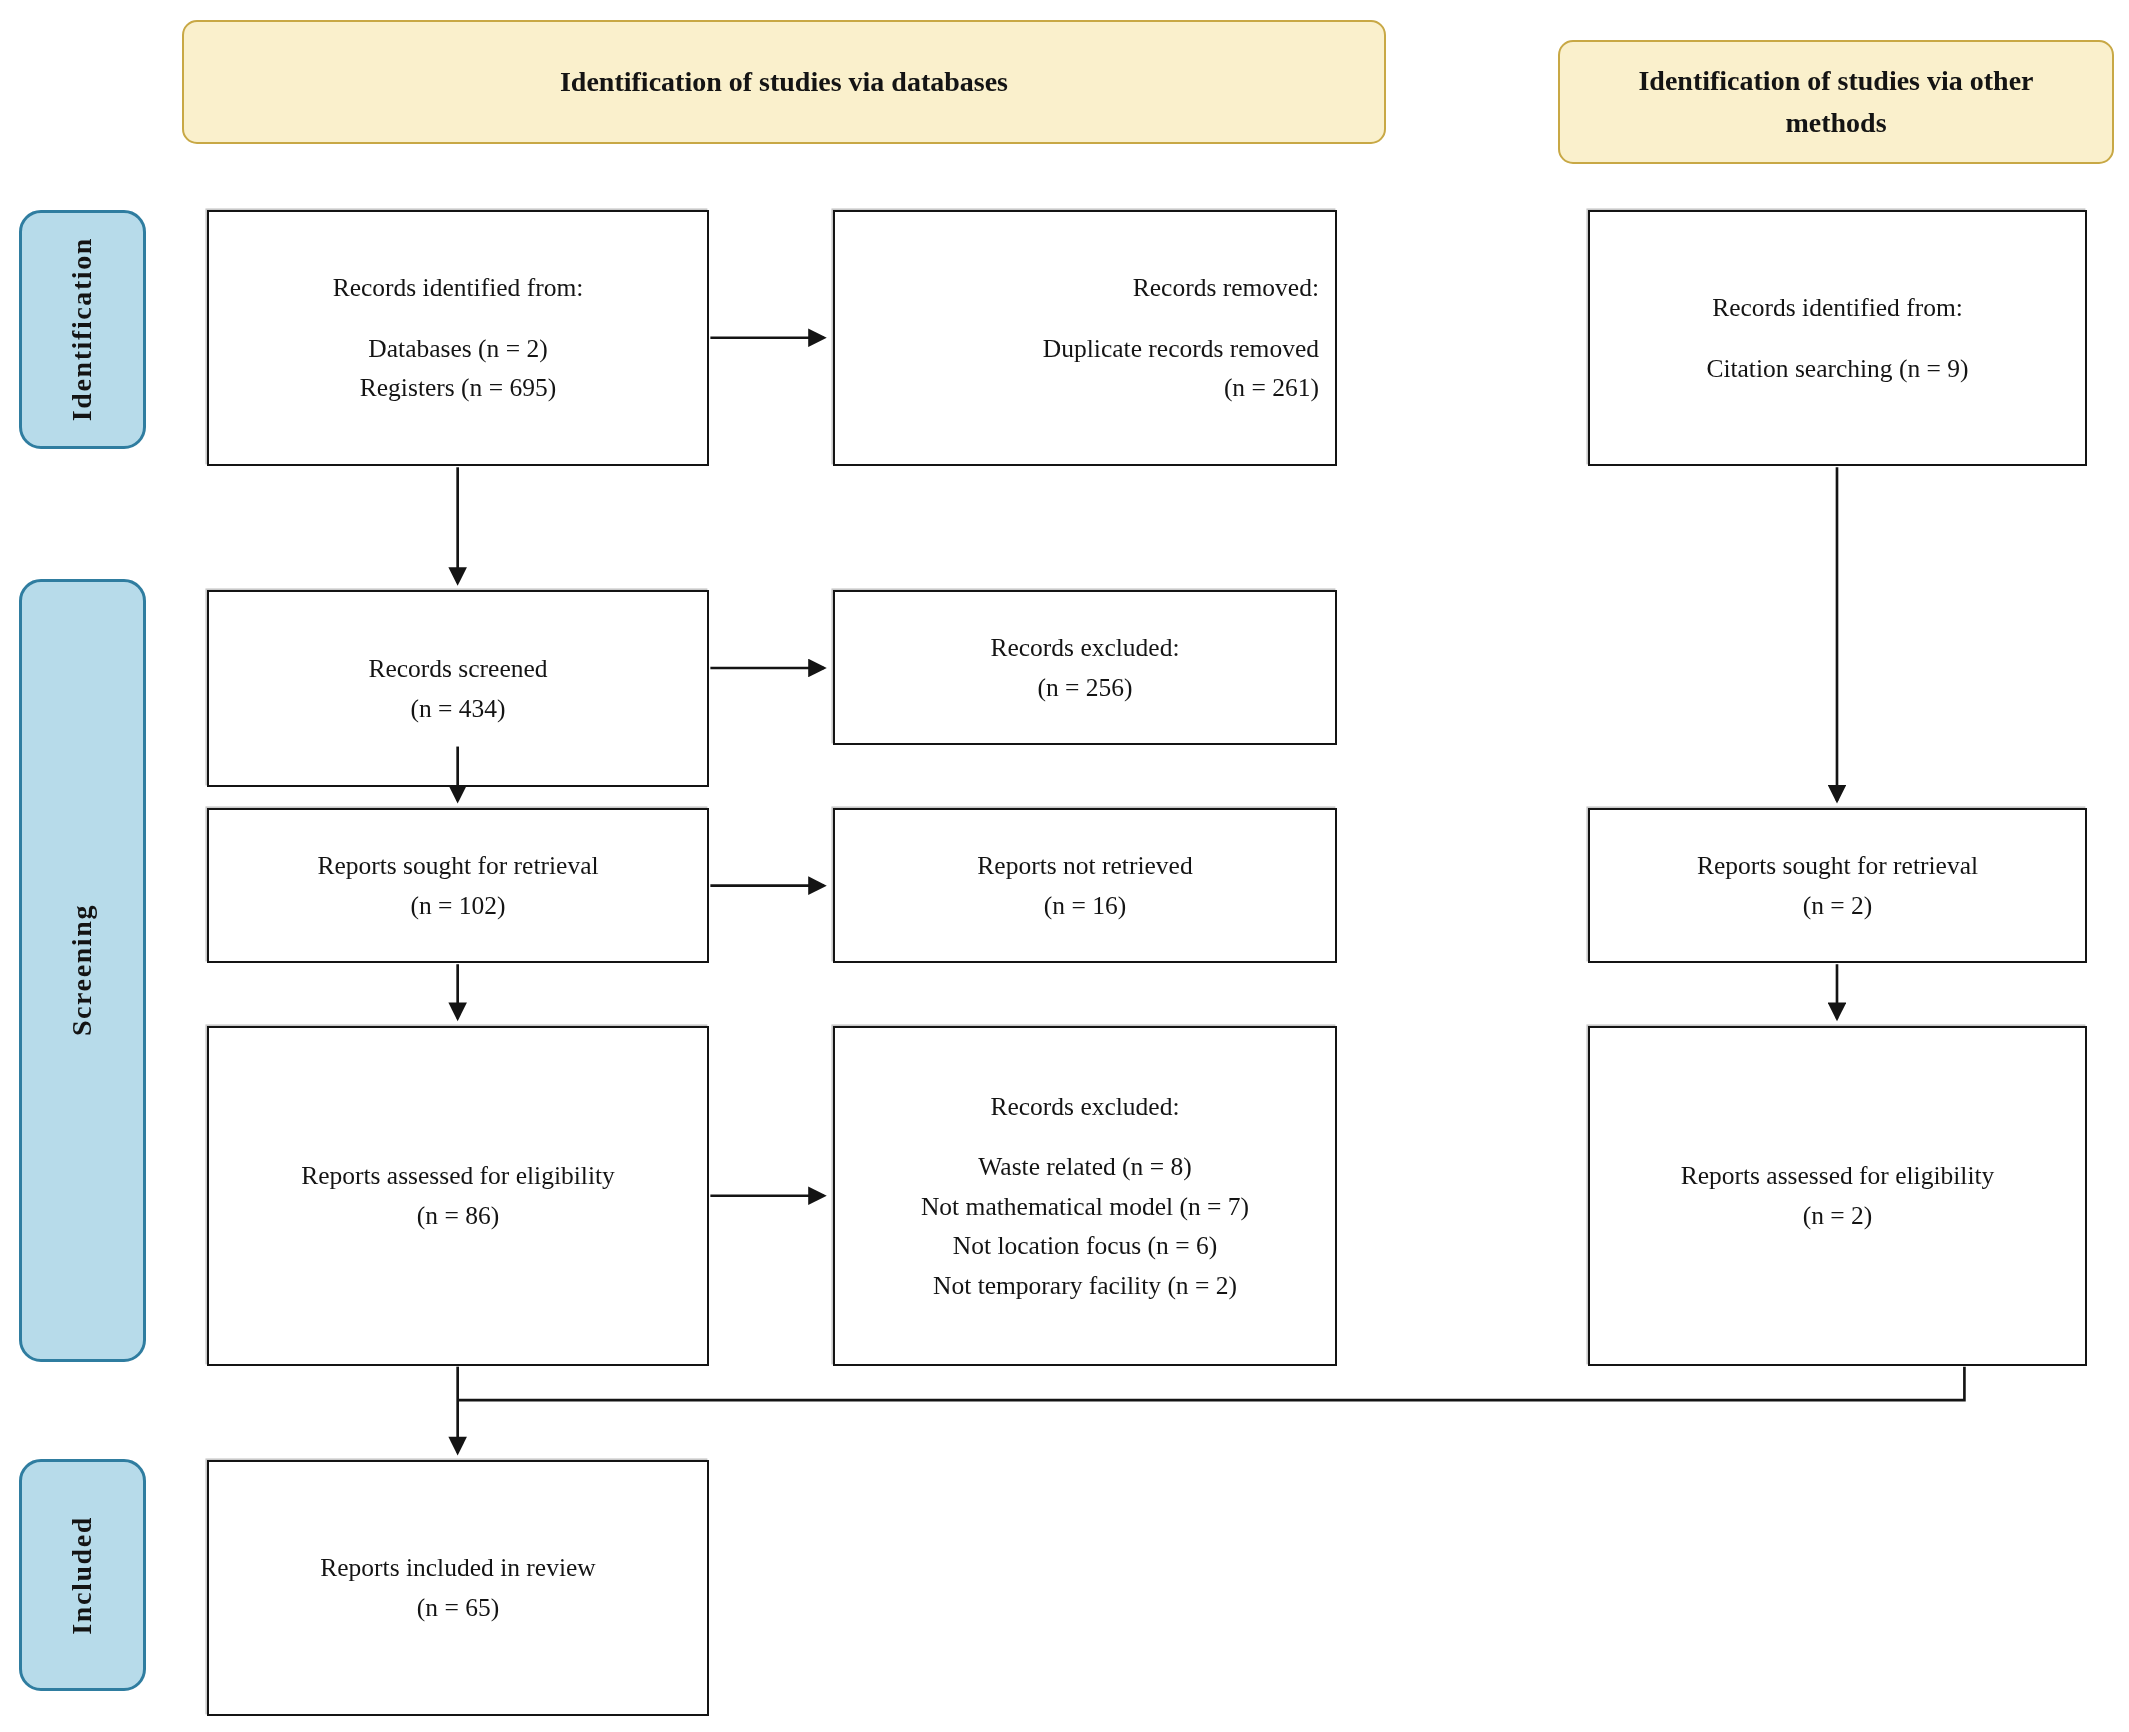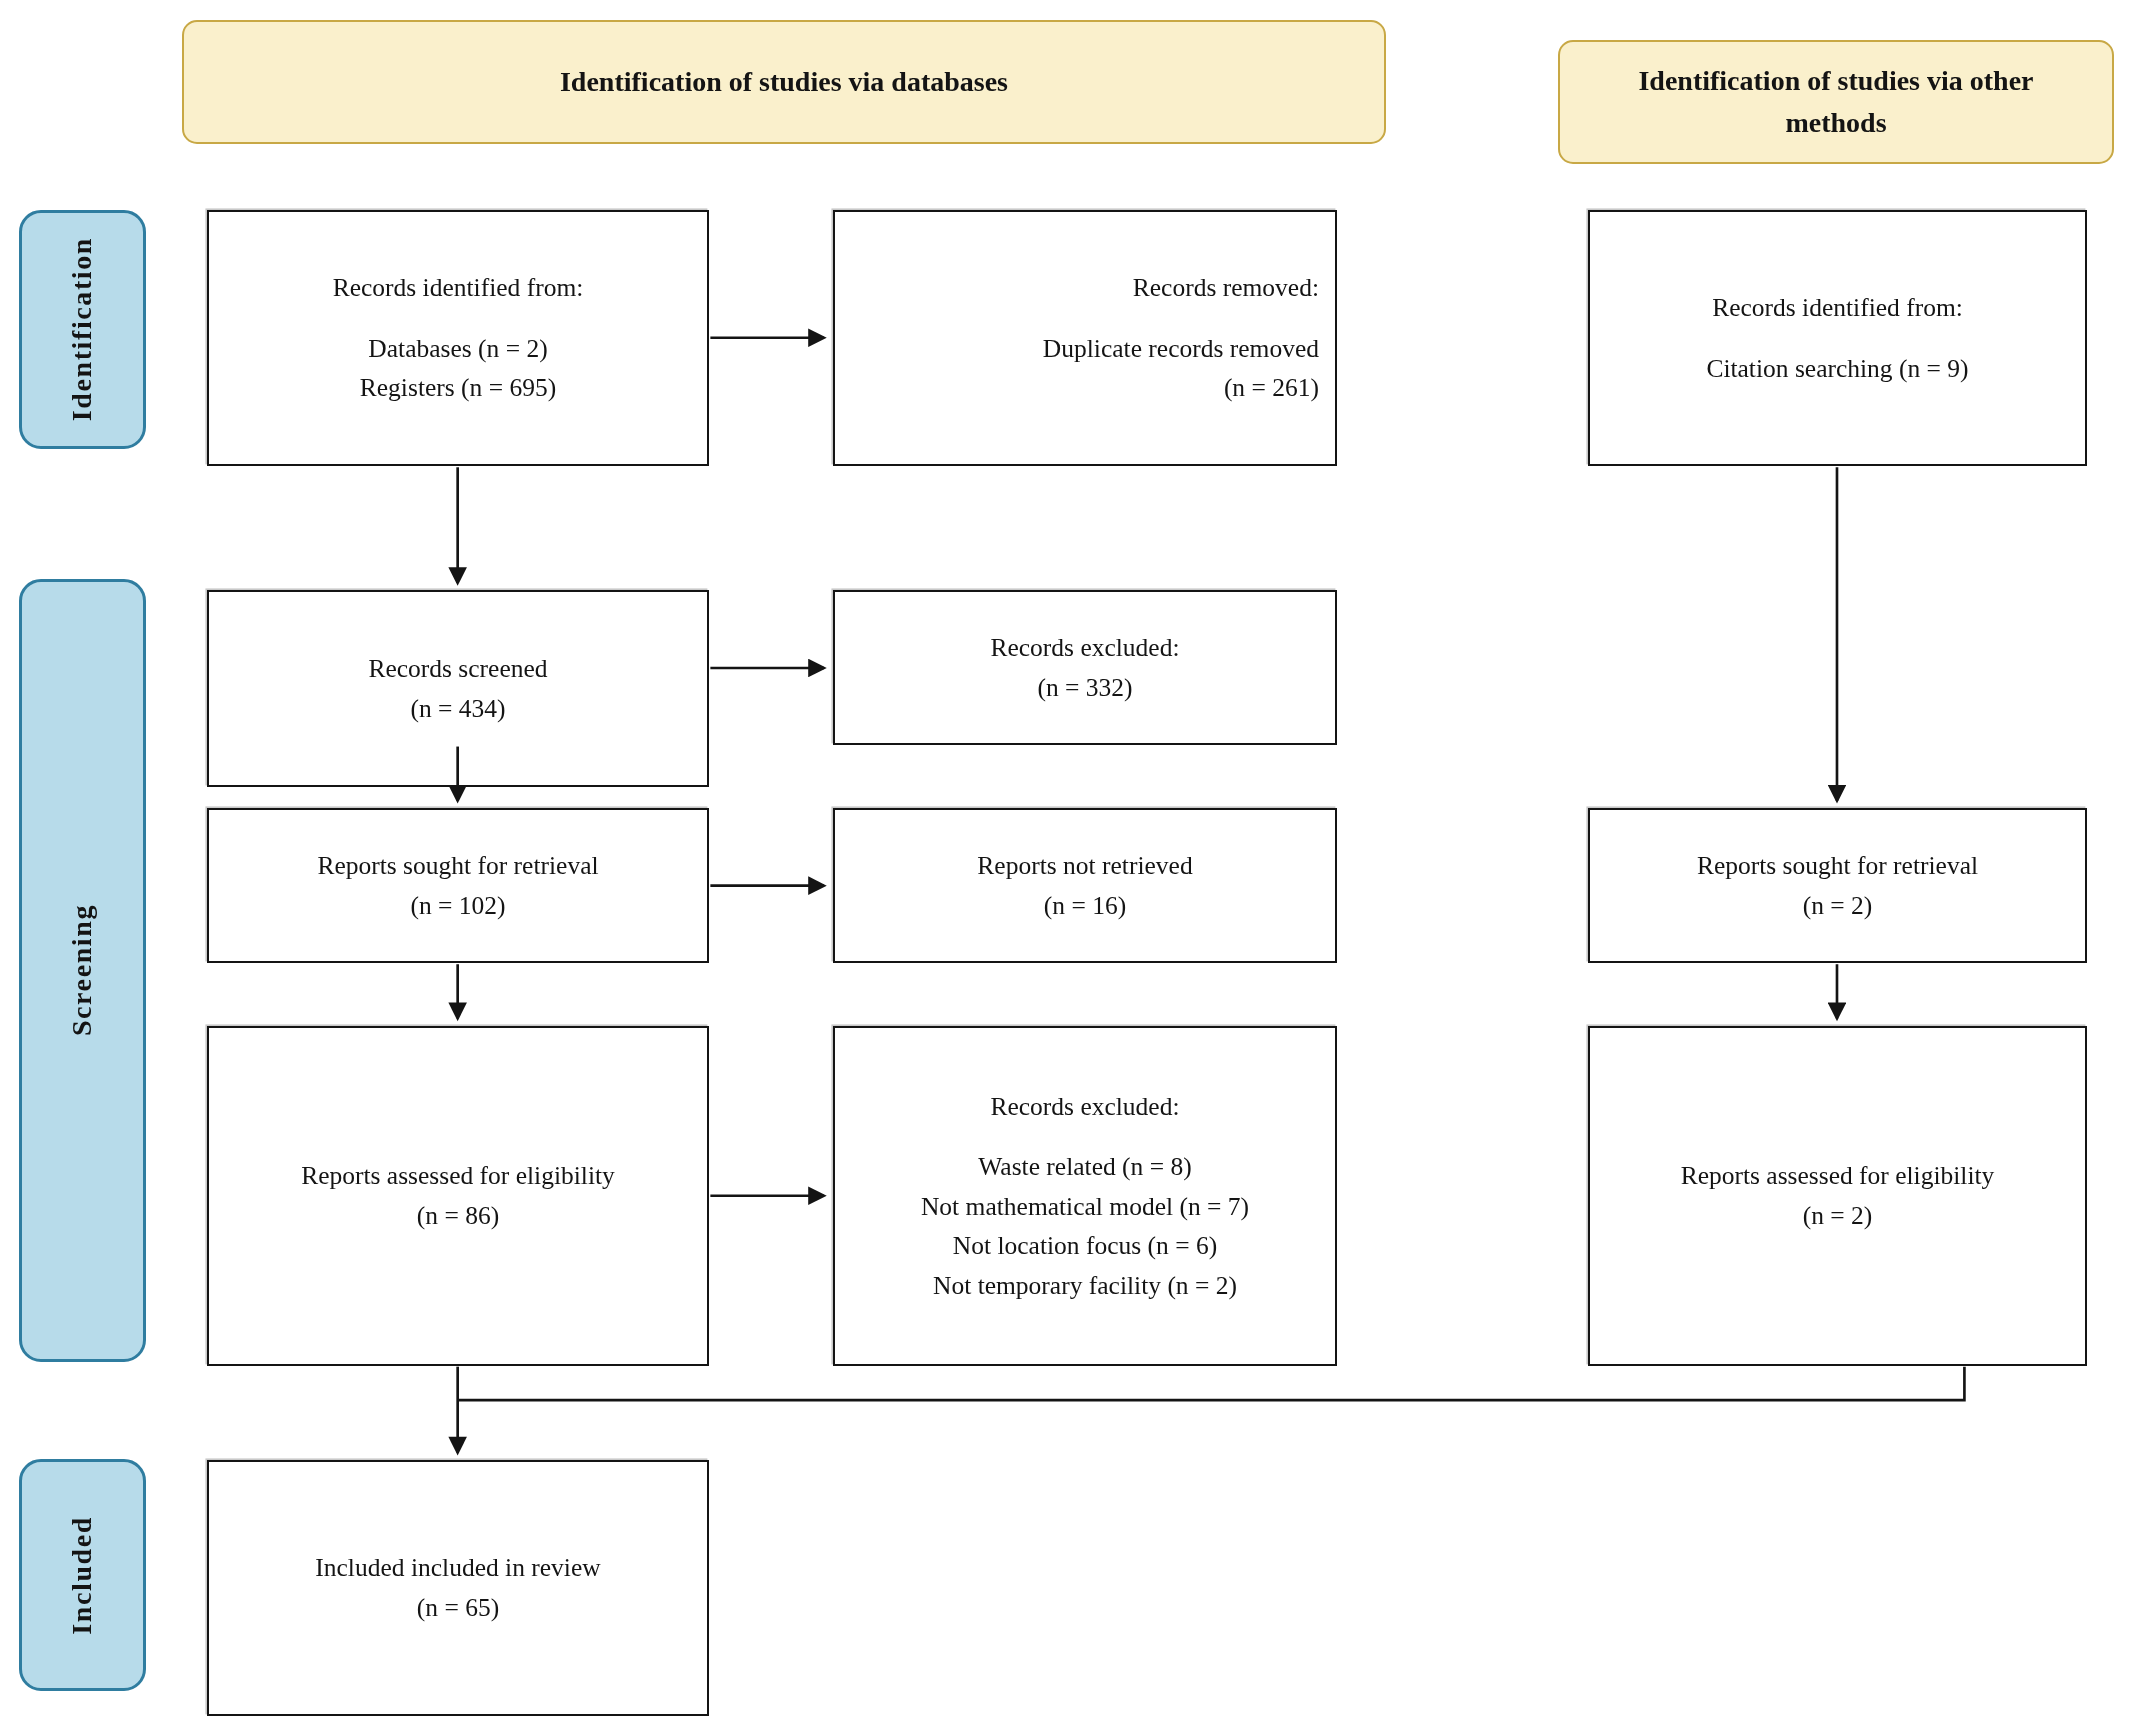--- a/index.html
+++ b/index.html
@@ -120,21 +120,21 @@
     <span class="box-line">Citation searching (n = 9)</span>
   </div>
 
   <div class="box" style="left:207px; top:590px; width:502px; height:197px;">
     <span class="box-line">Records screened</span>
     <span class="box-line">(n = 434)</span>
   </div>
 
   <div class="box" style="left:833px; top:590px; width:504px; height:155px;">
     <span class="box-line">Records excluded:</span>
-    <span class="box-line">(n = 332)</span>
+    <span class="box-line">(n = 256)</span>
   </div>
 
   <div class="box" style="left:207px; top:808px; width:502px; height:155px;">
     <span class="box-line">Reports sought for retrieval</span>
     <span class="box-line">(n = 102)</span>
   </div>
 
   <div class="box" style="left:833px; top:808px; width:504px; height:155px;align-items:center;">
     <span class="box-line">Reports not retrieved</span>
     <span class="box-line">(n = 16)</span>
@@ -158,21 +158,21 @@
     <span class="box-line">Not location focus (n = 6)</span>
     <span class="box-line">Not temporary facility (n = 2)</span>
   </div>
 
   <div class="box" style="left:1588px; top:1026px; width:499px; height:340px;">
     <span class="box-line">Reports assessed for eligibility</span>
     <span class="box-line">(n = 2)</span>
   </div>
 
   <div class="box" style="left:207px; top:1460px; width:502px; height:256px;">
-    <span class="box-line">Included included in review</span>
+    <span class="box-line">Reports included in review</span>
     <span class="box-line">(n = 65)</span>
   </div>
 
   <svg class="arrows" viewBox="0 0 4010 3262">
     <defs>
       <marker id="ah" viewBox="0 0 10 10" refX="8.5" refY="5" markerWidth="8" markerHeight="7" orient="auto-start-reverse">
         <path d="M 0 0 L 10 5 L 0 10 z" fill="#141414"></path>
       </marker>
     </defs>
     <g stroke="#141414" stroke-width="5" fill="none">

